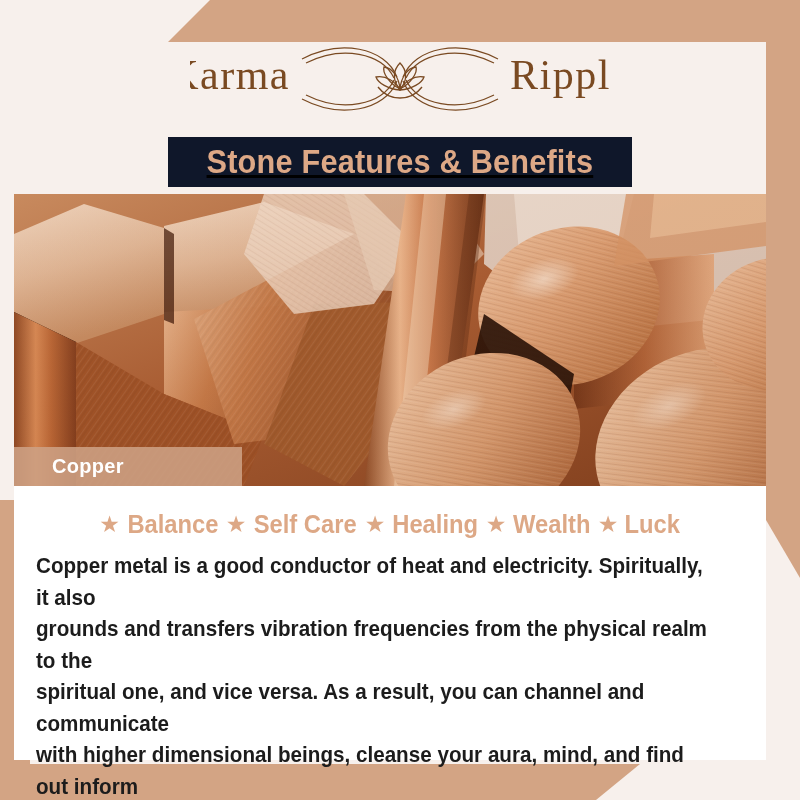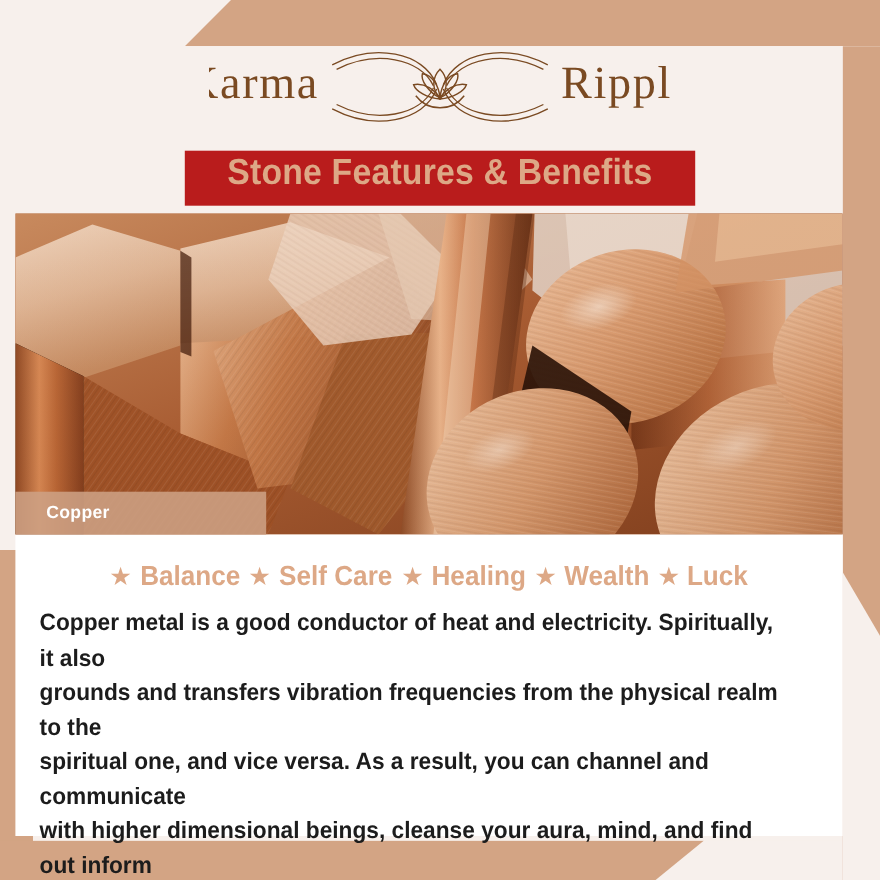--- a/index.html
+++ b/index.html
@@ -48,23 +48,24 @@
   .logo-wrap{
     position:absolute;left:0;top:34px;width:800px;height:92px;
     display:flex;align-items:center;justify-content:center;
     z-index:5;
   }
   .logo-svg{display:block;}
 
   
   .title-banner{
     position:absolute;left:168px;top:137px;width:464px;height:50px;
-    background:#b91c1c;
-    display:flex;justify-content:center;
+    background:#0f172a;
+    display:flex;align-items:center;justify-content:center;
     z-index:6;
+    text-decoration:underline;
   }
   .title-text{
     font-family:"Liberation Sans Narrow","Liberation Sans",sans-serif;
     font-weight:bold;
     font-size:33px;
     letter-spacing:.2px;
     color:#dda886;
     transform:scaleX(.93);
     white-space:nowrap;
   }
@@ -76,22 +77,22 @@
   }
   .photo svg{display:block;width:100%;height:100%;}
 
   .photo-caption{
     position:absolute;left:14px;top:447px;width:228px;height:39px;
     background:rgba(205,160,132,.88);
     display:flex;align-items:center;
     z-index:7;
   }
   .photo-caption span{
-    color:#ffffff;font-size:16px;font-weight:bold;
-    padding-left:28px;letter-spacing:.3px;
+    color:#ffffff;font-size:20px;font-weight:bold;
+    padding-left:38px;letter-spacing:.3px;
   }
 
   
   .content{
     position:absolute;left:14px;top:486px;width:752px;height:274px;
     background:#ffffff;z-index:5;
   }
 
   .keywords{
     display:flex;align-items:center;justify-content:center;

